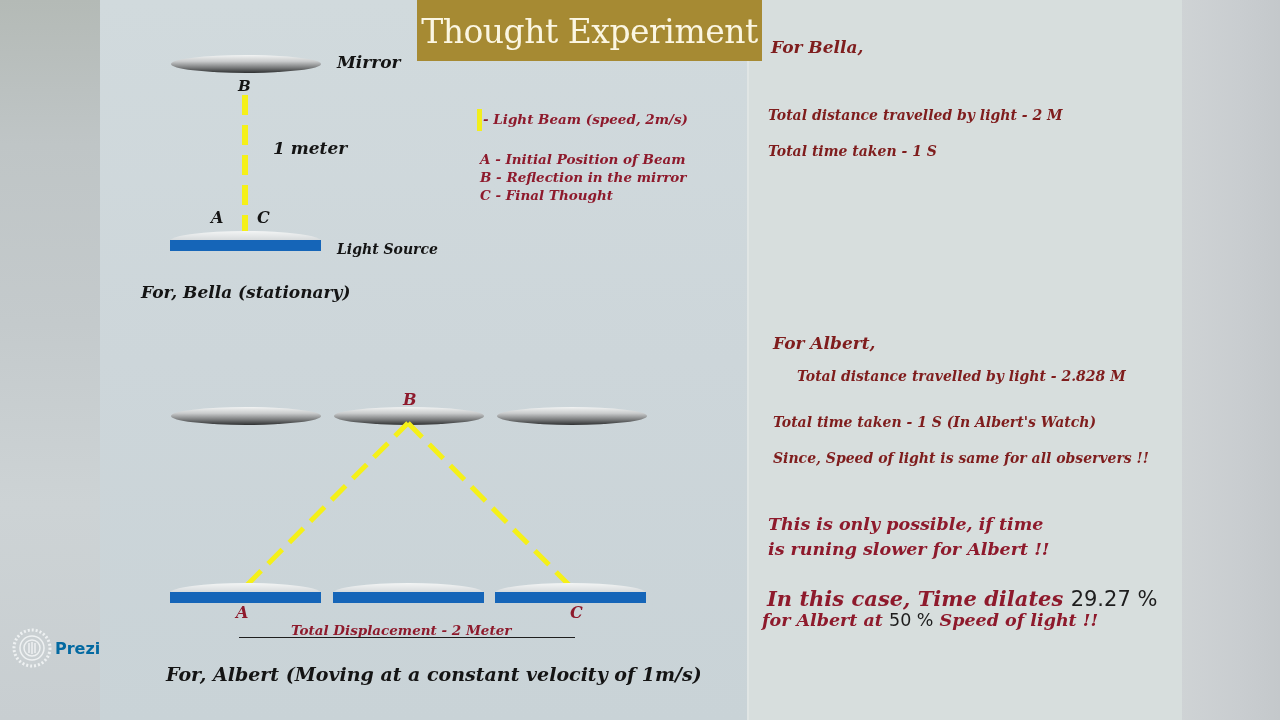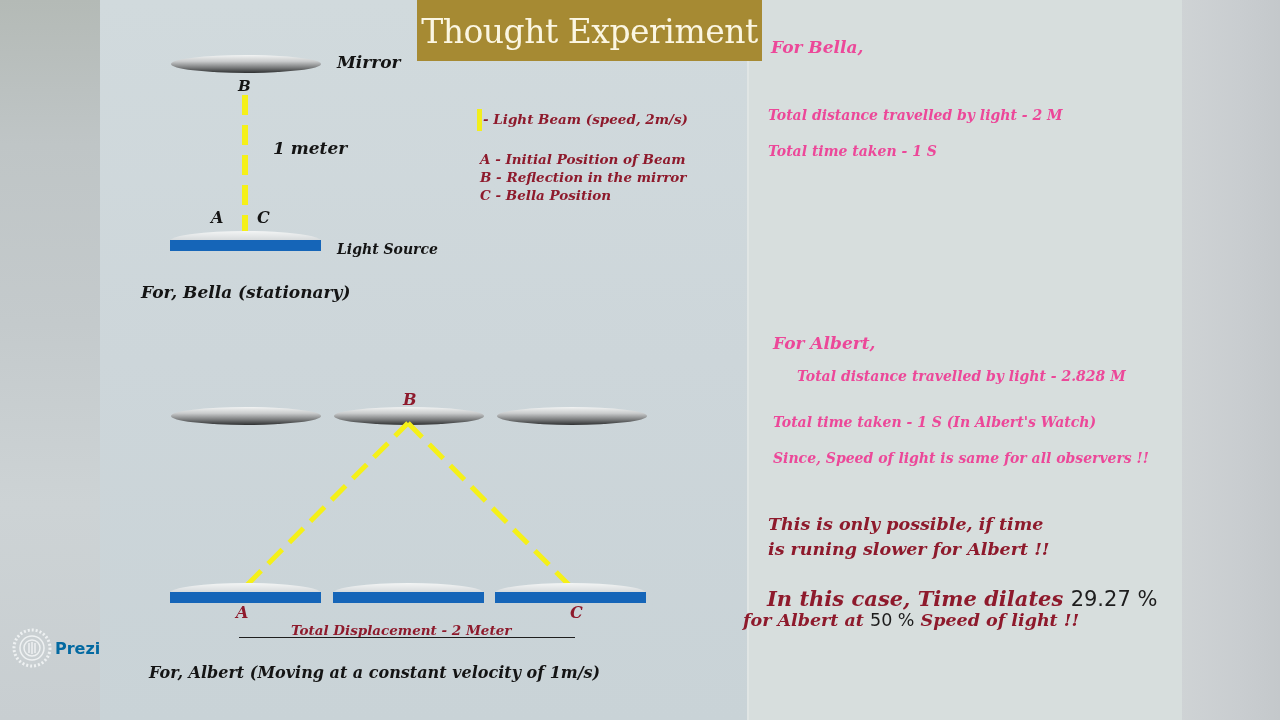--- a/index.html
+++ b/index.html
@@ -28,21 +28,21 @@
   .title-box {
     position:absolute; left:417px; top:0; width:345px; height:61px;
     background:#a68a33;
     color:#fbf6e2; font-family:"DejaVu Serif", serif;
     font-size:33px; line-height:64px; text-align:center;
     letter-spacing:-0.5px;
   }
   .t { position:absolute; white-space:nowrap; font-style:italic; font-weight:bold; font-family:"DejaVu Serif", serif; }
   .blk { color:#141414; }
   .red { color:#8e1a2c; }
-  .blue { color:#ec4899; }
+  .blue { color:#7f1d1d; }
   .num { color:#1d1d1d; font-style:normal; font-weight:normal; font-family:"DejaVu Sans", sans-serif; }
 
   .mirror {
     position:absolute; height:18px; border-radius:50%;
     background: linear-gradient(180deg, #f2f4f4 0%, #c9cbcc 35%, #7a7c7d 70%, #2e3031 100%);
   }
   .source { position:absolute; height:22px; }
   .source .dome {
     position:absolute; left:0; right:0; top:0; height:10px;
     border-radius:50% 50% 0 0 / 100% 100% 0 0;
@@ -86,21 +86,21 @@
     <div class="dome"></div>
     <div class="bar"></div>
   </div>
 <div class="t blk" style="left:337px; top:241px; font-size:14px;">Light Source</div>
 <div class="t blk" style="left:141px; top:282px; font-size:17px;">For, Bella (stationary)</div>
 
 <div class="legend-swatch"></div>
 <div class="t red" style="left:483px; top:111px; font-size:13.5px;">- Light Beam (speed, 2m/s)</div>
 <div class="t red" style="left:480px; top:151px; font-size:13.5px;">A - Initial Position of Beam</div>
 <div class="t red" style="left:480px; top:169px; font-size:13.5px;">B - Reflection in the mirror</div>
-<div class="t red" style="left:480px; top:187px; font-size:13.5px;">C - Bella Position</div>
+<div class="t red" style="left:480px; top:187px; font-size:13.5px;">C - Final Thought</div>
 
 <div class="mirror" style="left:171px; top:407px; width:150px;"></div>
 <div class="mirror" style="left:334px; top:407px; width:150px;"></div>
 <div class="mirror" style="left:497px; top:407px; width:150px;"></div>
 <div class="t red" style="left:403px; top:390px; font-size:16px;">B</div>
 
 <svg class="beams" width="1280" height="720">
   <line x1="247" y1="585" x2="408" y2="423" stroke="#f5f018" stroke-width="5" stroke-dasharray="20 10"></line>
   <line x1="408" y1="423" x2="569" y2="585" stroke="#f5f018" stroke-width="5" stroke-dasharray="20 10"></line>
 </svg>
@@ -114,35 +114,35 @@
     <div class="bar"></div>
   </div>
 <div class="source" style="left:495px; top:583px; width:151px;">
     <div class="dome"></div>
     <div class="bar"></div>
   </div>
 <div class="t red" style="left:236px; top:603px; font-size:16px;">A</div>
 <div class="t red" style="left:570px; top:603px; font-size:16px;">C</div>
 <div class="t red" style="left:291px; top:622px; font-size:13.5px;">Total Displacement - 2 Meter</div>
 <div class="underline"></div>
-<div class="t blk" style="left:149px; top:663px; font-size:16px;">For, Albert (Moving at a constant velocity of 1m/s)</div>
+<div class="t blk" style="left:166px; top:663px; font-size:19px;">For, Albert (Moving at a constant velocity of 1m/s)</div>
 
 <div class="t blue" style="left:771px; top:37px; font-size:17px;">For Bella,</div>
 <div class="t blue" style="left:768px; top:107px; font-size:14px;">Total distance travelled by light - 2 M</div>
 <div class="t blue" style="left:768px; top:143px; font-size:14px;">Total time taken - 1 S</div>
 
 <div class="t blue" style="left:773px; top:333px; font-size:17px;">For Albert,</div>
 <div class="t blue" style="left:773px; top:368px; font-size:14px;margin-left:24px;">Total distance travelled by light - 2.828 M</div>
 <div class="t blue" style="left:773px; top:414px; font-size:14px;">Total time taken - 1 S (In Albert's Watch)</div>
 <div class="t blue" style="left:773px; top:450px; font-size:14px;">Since, Speed of light is same for all observers !!</div>
 
 <div class="t red" style="left:768px; top:514px; font-size:17.5px;">This is only possible, if time</div>
 <div class="t red" style="left:768px; top:539px; font-size:17.5px;">is runing slower for Albert !!</div>
 <div class="t red" style="left:767px; top:586px; font-size:21px;"><span>In this case, Time dilates </span><span class="num">29.27 %</span></div>
-<div class="t red" style="left:743px; top:610px; font-size:17.5px;"><span>for Albert at </span><span class="num">50 %</span><span> Speed of light !!</span></div>
+<div class="t red" style="left:762px; top:610px; font-size:17.5px;"><span>for Albert at </span><span class="num">50 %</span><span> Speed of light !!</span></div>
 
 <div class="prezi">
   <svg class="prezi-logo" viewBox="0 0 40 40">
     <circle cx="20" cy="20" r="18" fill="none" stroke="#eef1f2" stroke-width="3" stroke-dasharray="2 2"></circle>
     <circle cx="20" cy="20" r="12" fill="none" stroke="#eef1f2" stroke-width="1.5"></circle>
     <circle cx="20" cy="20" r="8" fill="none" stroke="#eef1f2" stroke-width="1.5"></circle>
     <line x1="17" y1="15" x2="17" y2="25" stroke="#eef1f2" stroke-width="1.5"></line>
     <line x1="20" y1="14" x2="20" y2="26" stroke="#eef1f2" stroke-width="1.5"></line>
     <line x1="23" y1="15" x2="23" y2="25" stroke="#eef1f2" stroke-width="1.5"></line>
   </svg>

